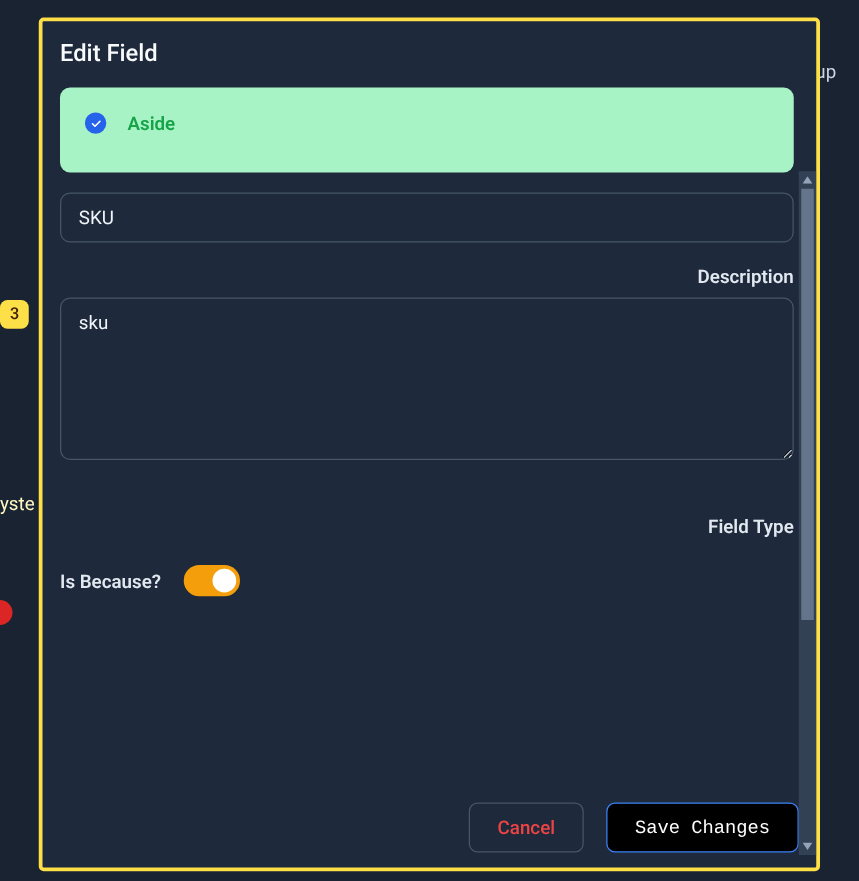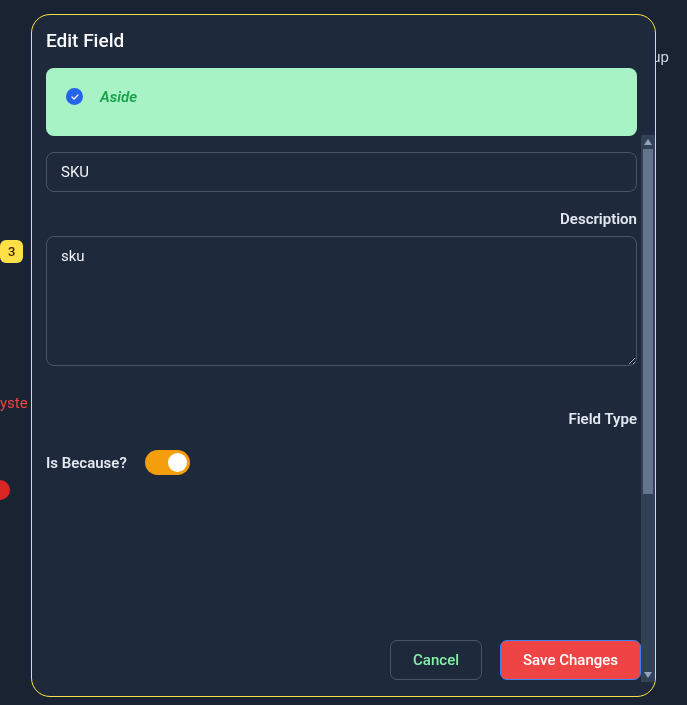--- a/index.html
+++ b/index.html
@@ -27,41 +27,41 @@
       color: #422006;
       font-size: 13px;
       font-weight: 500;
       padding: 4px 8px;
       border-radius: 6px;
     }
     .bg-syste {
       position: absolute;
       left: 0px;
       top: 394px;
-      color: #ef4444;
+      color: #fef9c3;
       font-size: 15px;
     }
     .bg-red {
       position: absolute;
       left: 0;
       top: 480px;
       width: 10px;
       height: 20px;
       background: #dc2626;
       border-radius: 0 10px 10px 0;
     }
     .modal {
       position: absolute;
       left: 31px;
       top: 14px;
       width: 625px;
       height: 683px;
       background: #1e293b;
-      border-radius: 19px;
-      border: 1px solid #fde047;
+      border-radius: 4px;
+      border: 3px solid #fde047;
       overflow: hidden;
     }
     .modal-header {
       padding: 14px 14px 14px 14px;
     }
     .modal-title {
       font-size: 19px;
       font-weight: 500;
       color: #f8fafc;
     }
@@ -93,21 +93,20 @@
     }
     .scrollbar-up { top: 1px; }
     .scrollbar-down { bottom: 1px; }
     .aside-box {
       background: #a7f3c5;
       border-radius: 8px;
       padding: 20px 18px 20px 54px;
       margin-bottom: 18px;
       position: relative;
       margin-top: 2px;
-      font-style: italic;
     }
     .aside-icon {
       position: absolute;
       left: 20px;
       top: 20px;
       width: 17px;
       height: 17px;
       background: #2563eb;
       border-radius: 50%;
       display: flex;
@@ -206,26 +205,27 @@
       border-radius: 7px;
       font-size: 15px;
       font-weight: 500;
       font-family: inherit;
       cursor: pointer;
       border: 1px solid transparent;
     }
     .btn-secondary {
       background: transparent;
       border: 1px solid #475569;
-      color: #86efac;
+      color: #ef4444;
     }
     .btn-primary {
-      background: #ef4444;
+      background: #000000;
       border: 1px solid #3b82f6;
       color: #fff;
+      font-family: Liberation Mono, monospace;
     }
     .content-area {
       position: absolute;
       left: 14px;
       right: 18px;
       top: 0;
     }
   </style>
 </head>
 <body>

